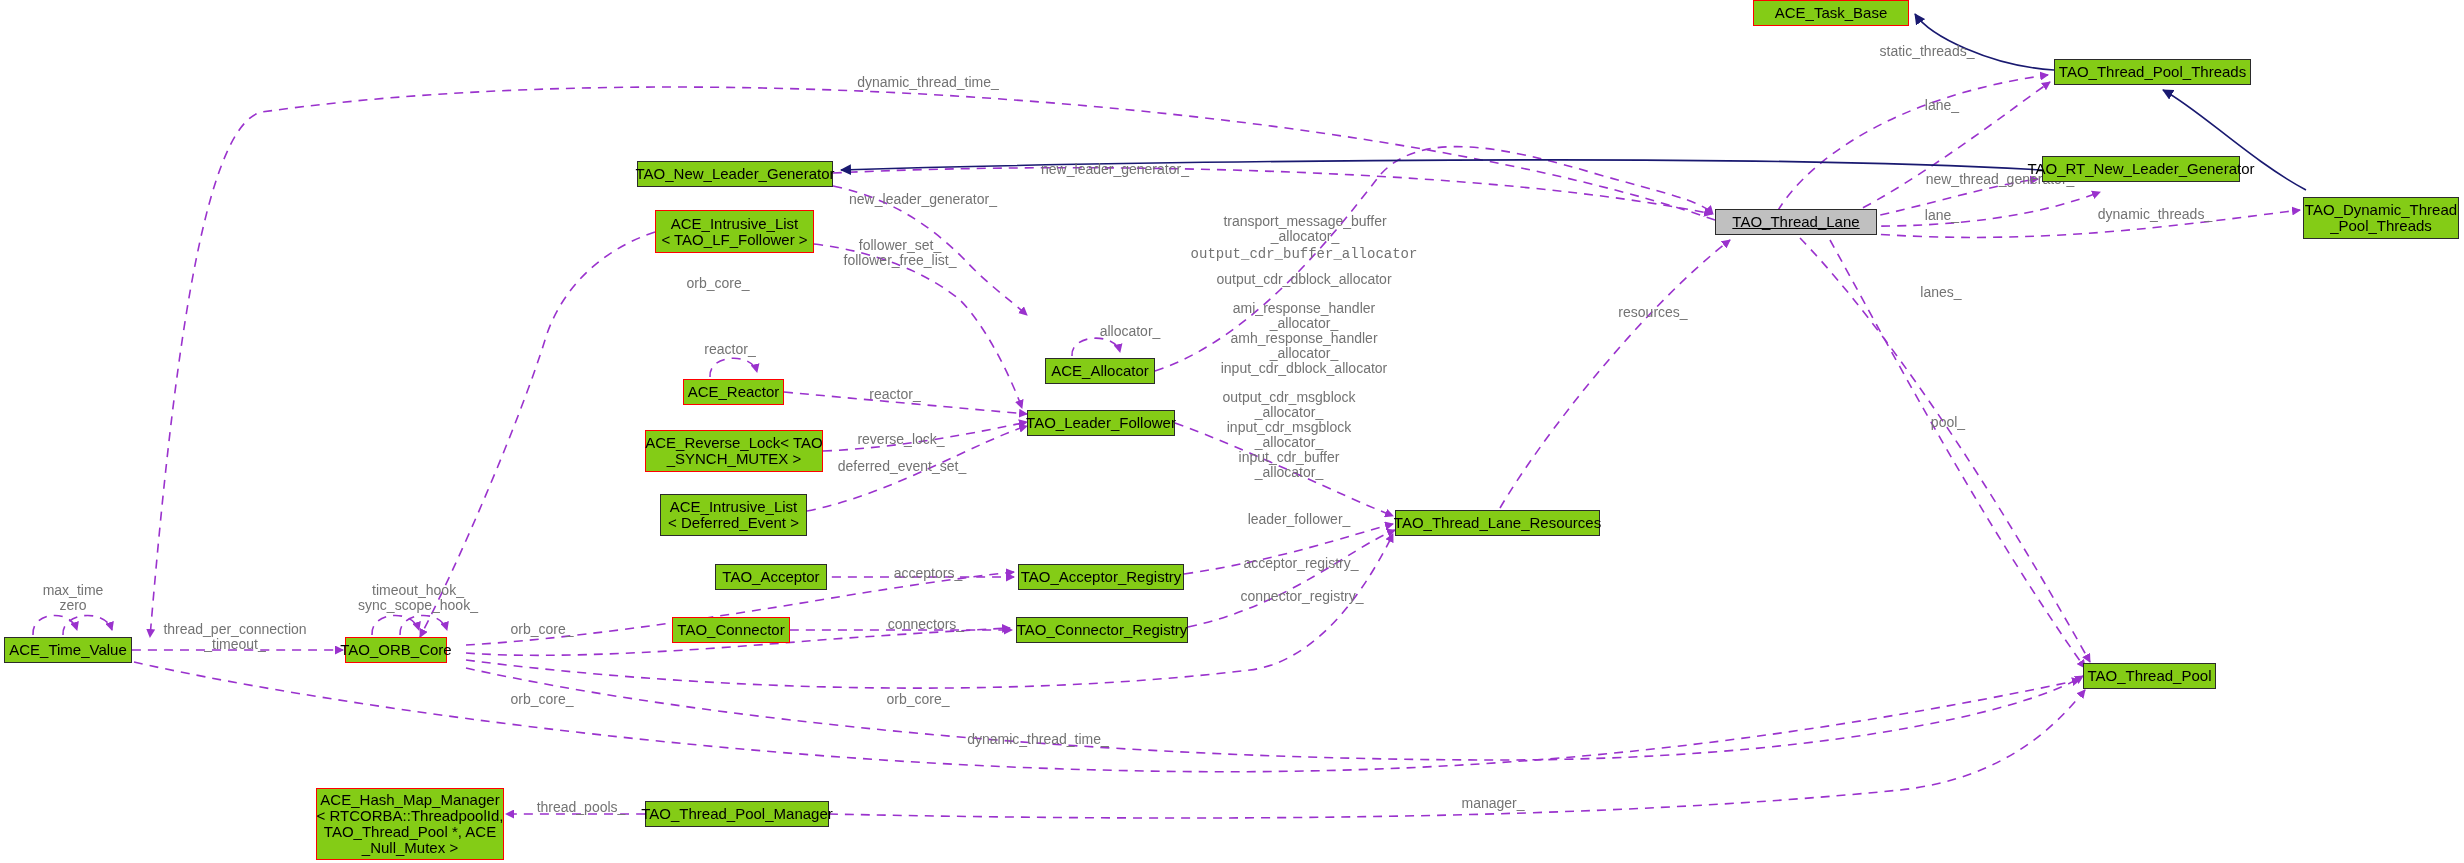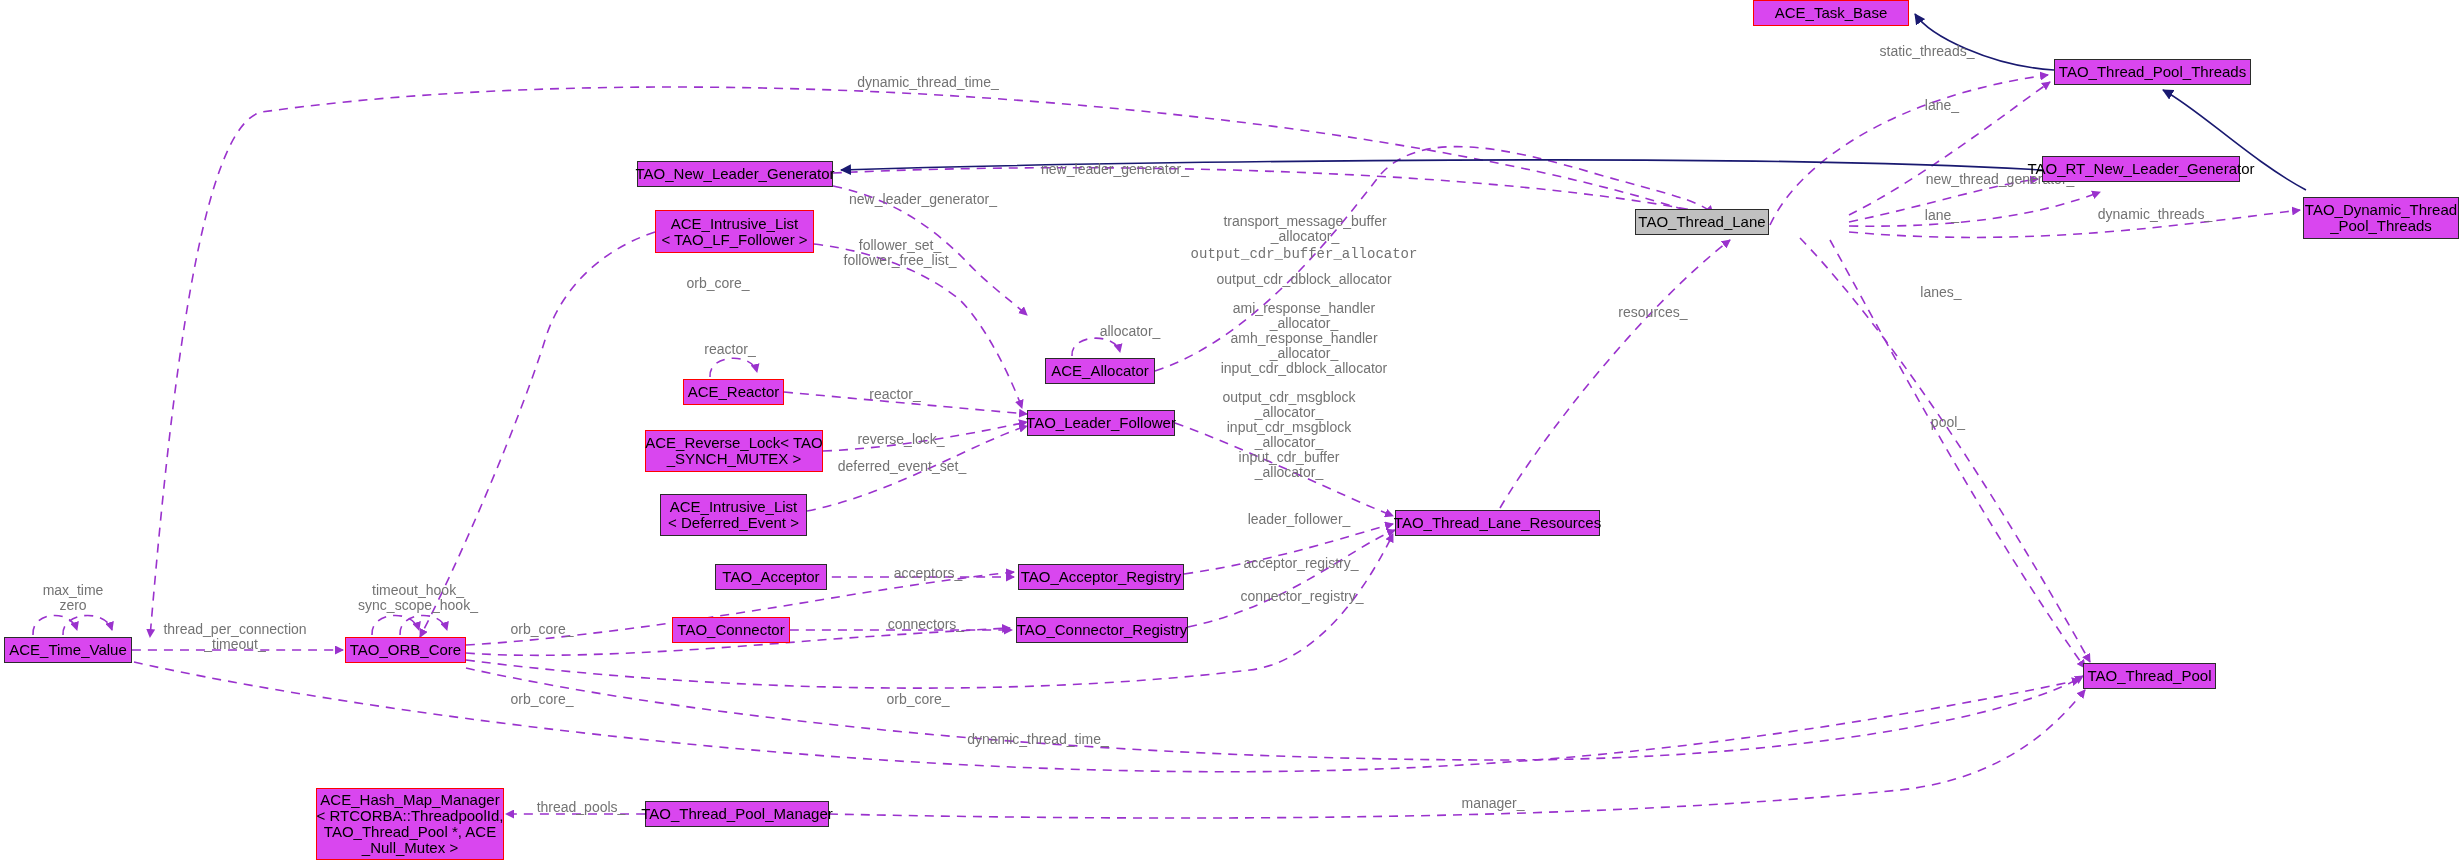--- a/index.html
+++ b/index.html
@@ -1,19 +1,19 @@
 <!DOCTYPE html>
 <html><head>
 <meta charset="utf-8">
 <style>
   html,body{margin:0;padding:0;background:#ffffff;}
   body{font-family:"Liberation Sans","DejaVu Sans",sans-serif;}
   #stage{position:relative;width:2464px;height:863px;background:#fff;overflow:hidden;}
   svg.layer{position:absolute;left:0;top:0;width:2464px;height:863px;}
-  .node{position:absolute;box-sizing:border-box;border:1px solid #2b2b2b;background:#d946ef;
+  .node{position:absolute;box-sizing:border-box;border:1px solid #2b2b2b;background:#84cc16;
         display:flex;align-items:center;justify-content:center;text-align:center;
         font-size:15px;line-height:16px;color:#000;letter-spacing:0px;padding:2px 6px;}
   .node.red{border:1.5px solid #ff0000;}
   .node.hl{background:#c0c0c0;border:1px solid #2b2b2b;}
   .node span{display:block;white-space:pre;}
   .edgelabel{position:absolute;font-size:14px;line-height:15px;color:#737373;white-space:pre;text-align:center;}
 </style>
 </head>
 <body>
 
@@ -141,21 +141,21 @@
         <div>
           <span>TAO_RT_New_Leader_Generator</span>
         </div>
       </div>
       <div class="node" title="TAO_Dynamic_Thread_Pool_Threads" style="left: 2303px; top: 189px; width: 156px; height: 42px; margin-top: 8px;">
         <div>
           <span>TAO_Dynamic_Thread</span>
           <span>_Pool_Threads</span>
         </div>
       </div>
-      <div class="node hl" title="TAO_Thread_Lane" style="left: 1635px; top: 209px; width: 134px; height: 26px;">
+      <div class="node hl" title="TAO_Thread_Lane" style="left: 1715px; top: 209px; width: 162px; height: 26px; text-decoration: underline;">
         <div>
           <span>TAO_Thread_Lane</span>
         </div>
       </div>
       <div class="node" title="TAO_New_Leader_Generator" style="left: 637px; top: 161px; width: 196px; height: 26px;">
         <div>
           <span>TAO_New_Leader_Generator</span>
         </div>
       </div>
       <div class="node red" title="ACE_Intrusive_List&lt; TAO_LF_Follower &gt;" style="left: 655px; top: 210px; width: 159px; height: 43px;">
@@ -214,21 +214,21 @@
       <div class="node" title="TAO_Thread_Lane_Resources" style="left: 1395px; top: 510px; width: 205px; height: 26px;">
         <div>
           <span>TAO_Thread_Lane_Resources</span>
         </div>
       </div>
       <div class="node" title="ACE_Time_Value" style="left: 4px; top: 637px; width: 128px; height: 26px;">
         <div>
           <span>ACE_Time_Value</span>
         </div>
       </div>
-      <div class="node red" title="TAO_ORB_Core" style="left: 345px; top: 637px; width: 121px; height: 26px;">
+      <div class="node red" title="TAO_ORB_Core" style="left: 345px; top: 637px; width: 102px; height: 26px;">
         <div>
           <span>TAO_ORB_Core</span>
         </div>
       </div>
       <div class="node" title="TAO_Thread_Pool" style="left: 2083px; top: 663px; width: 133px; height: 26px;">
         <div>
           <span>TAO_Thread_Pool</span>
         </div>
       </div>
       <div class="node red" title="ACE_Hash_Map_Manager&lt; RTCORBA::ThreadpoolId, TAO_Thread_Pool *, ACE_Null_Mutex &gt;" style="left: 316px; top: 788px; width: 188px; height: 72px;">

